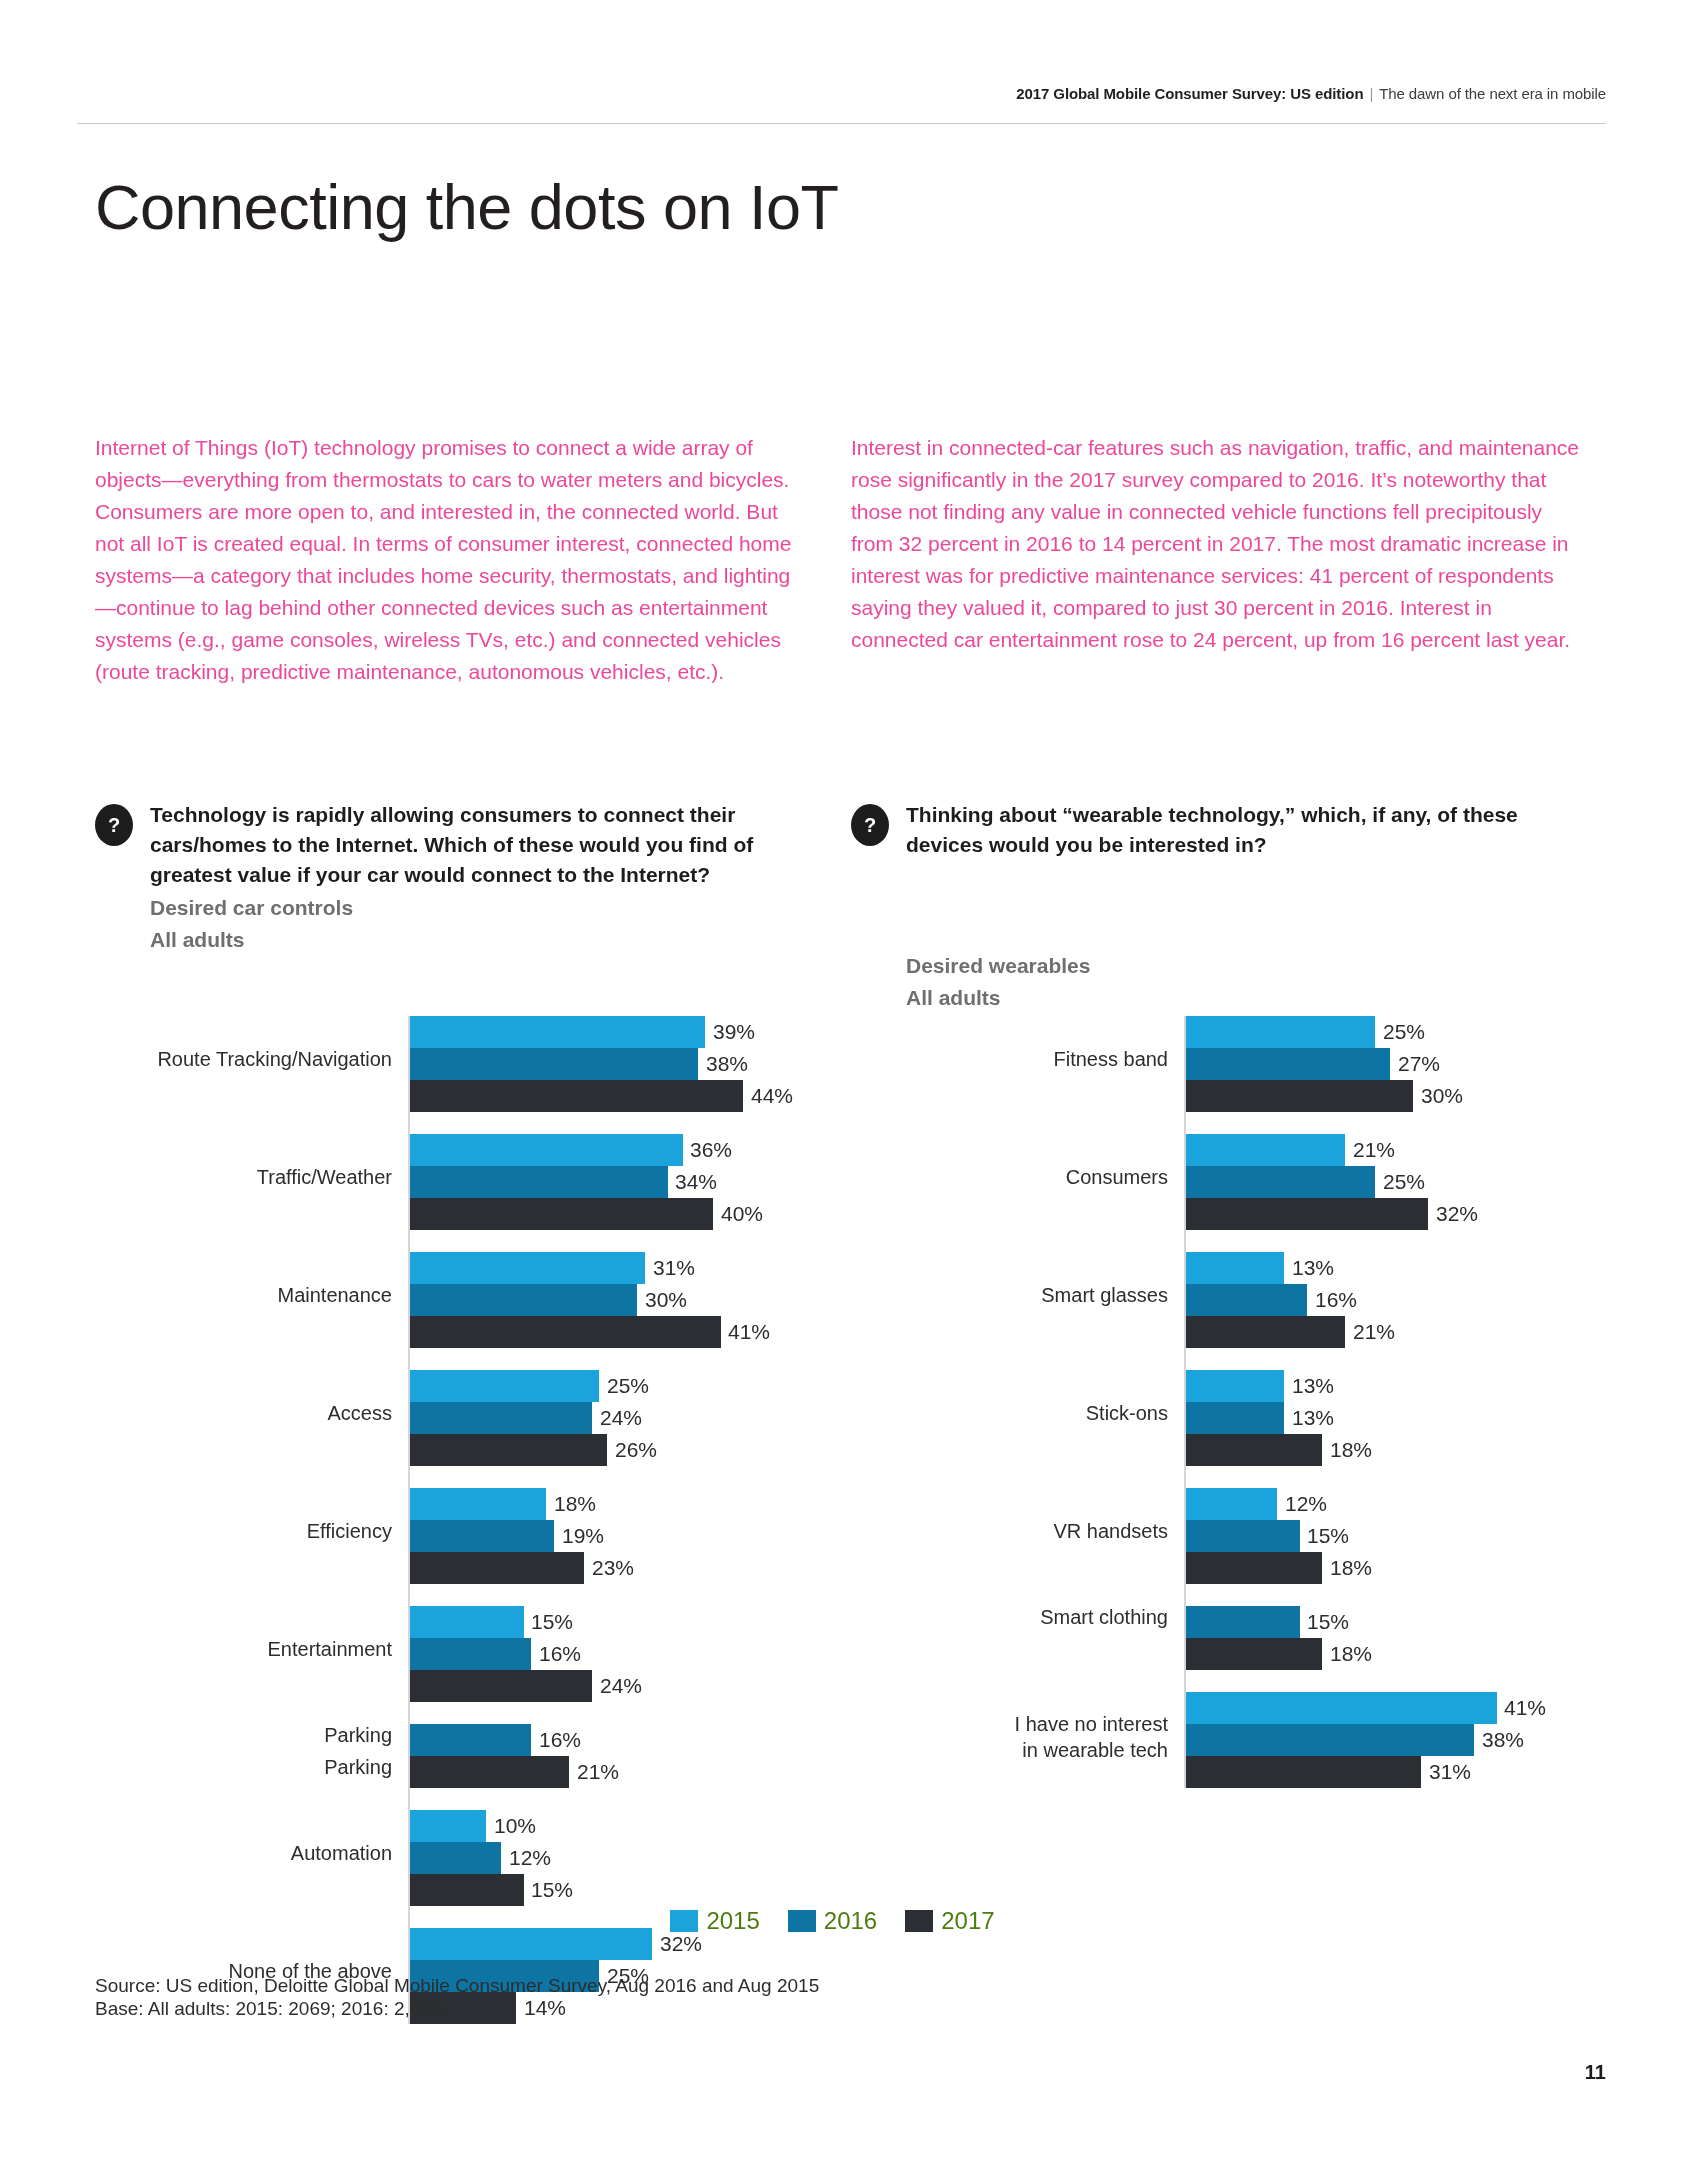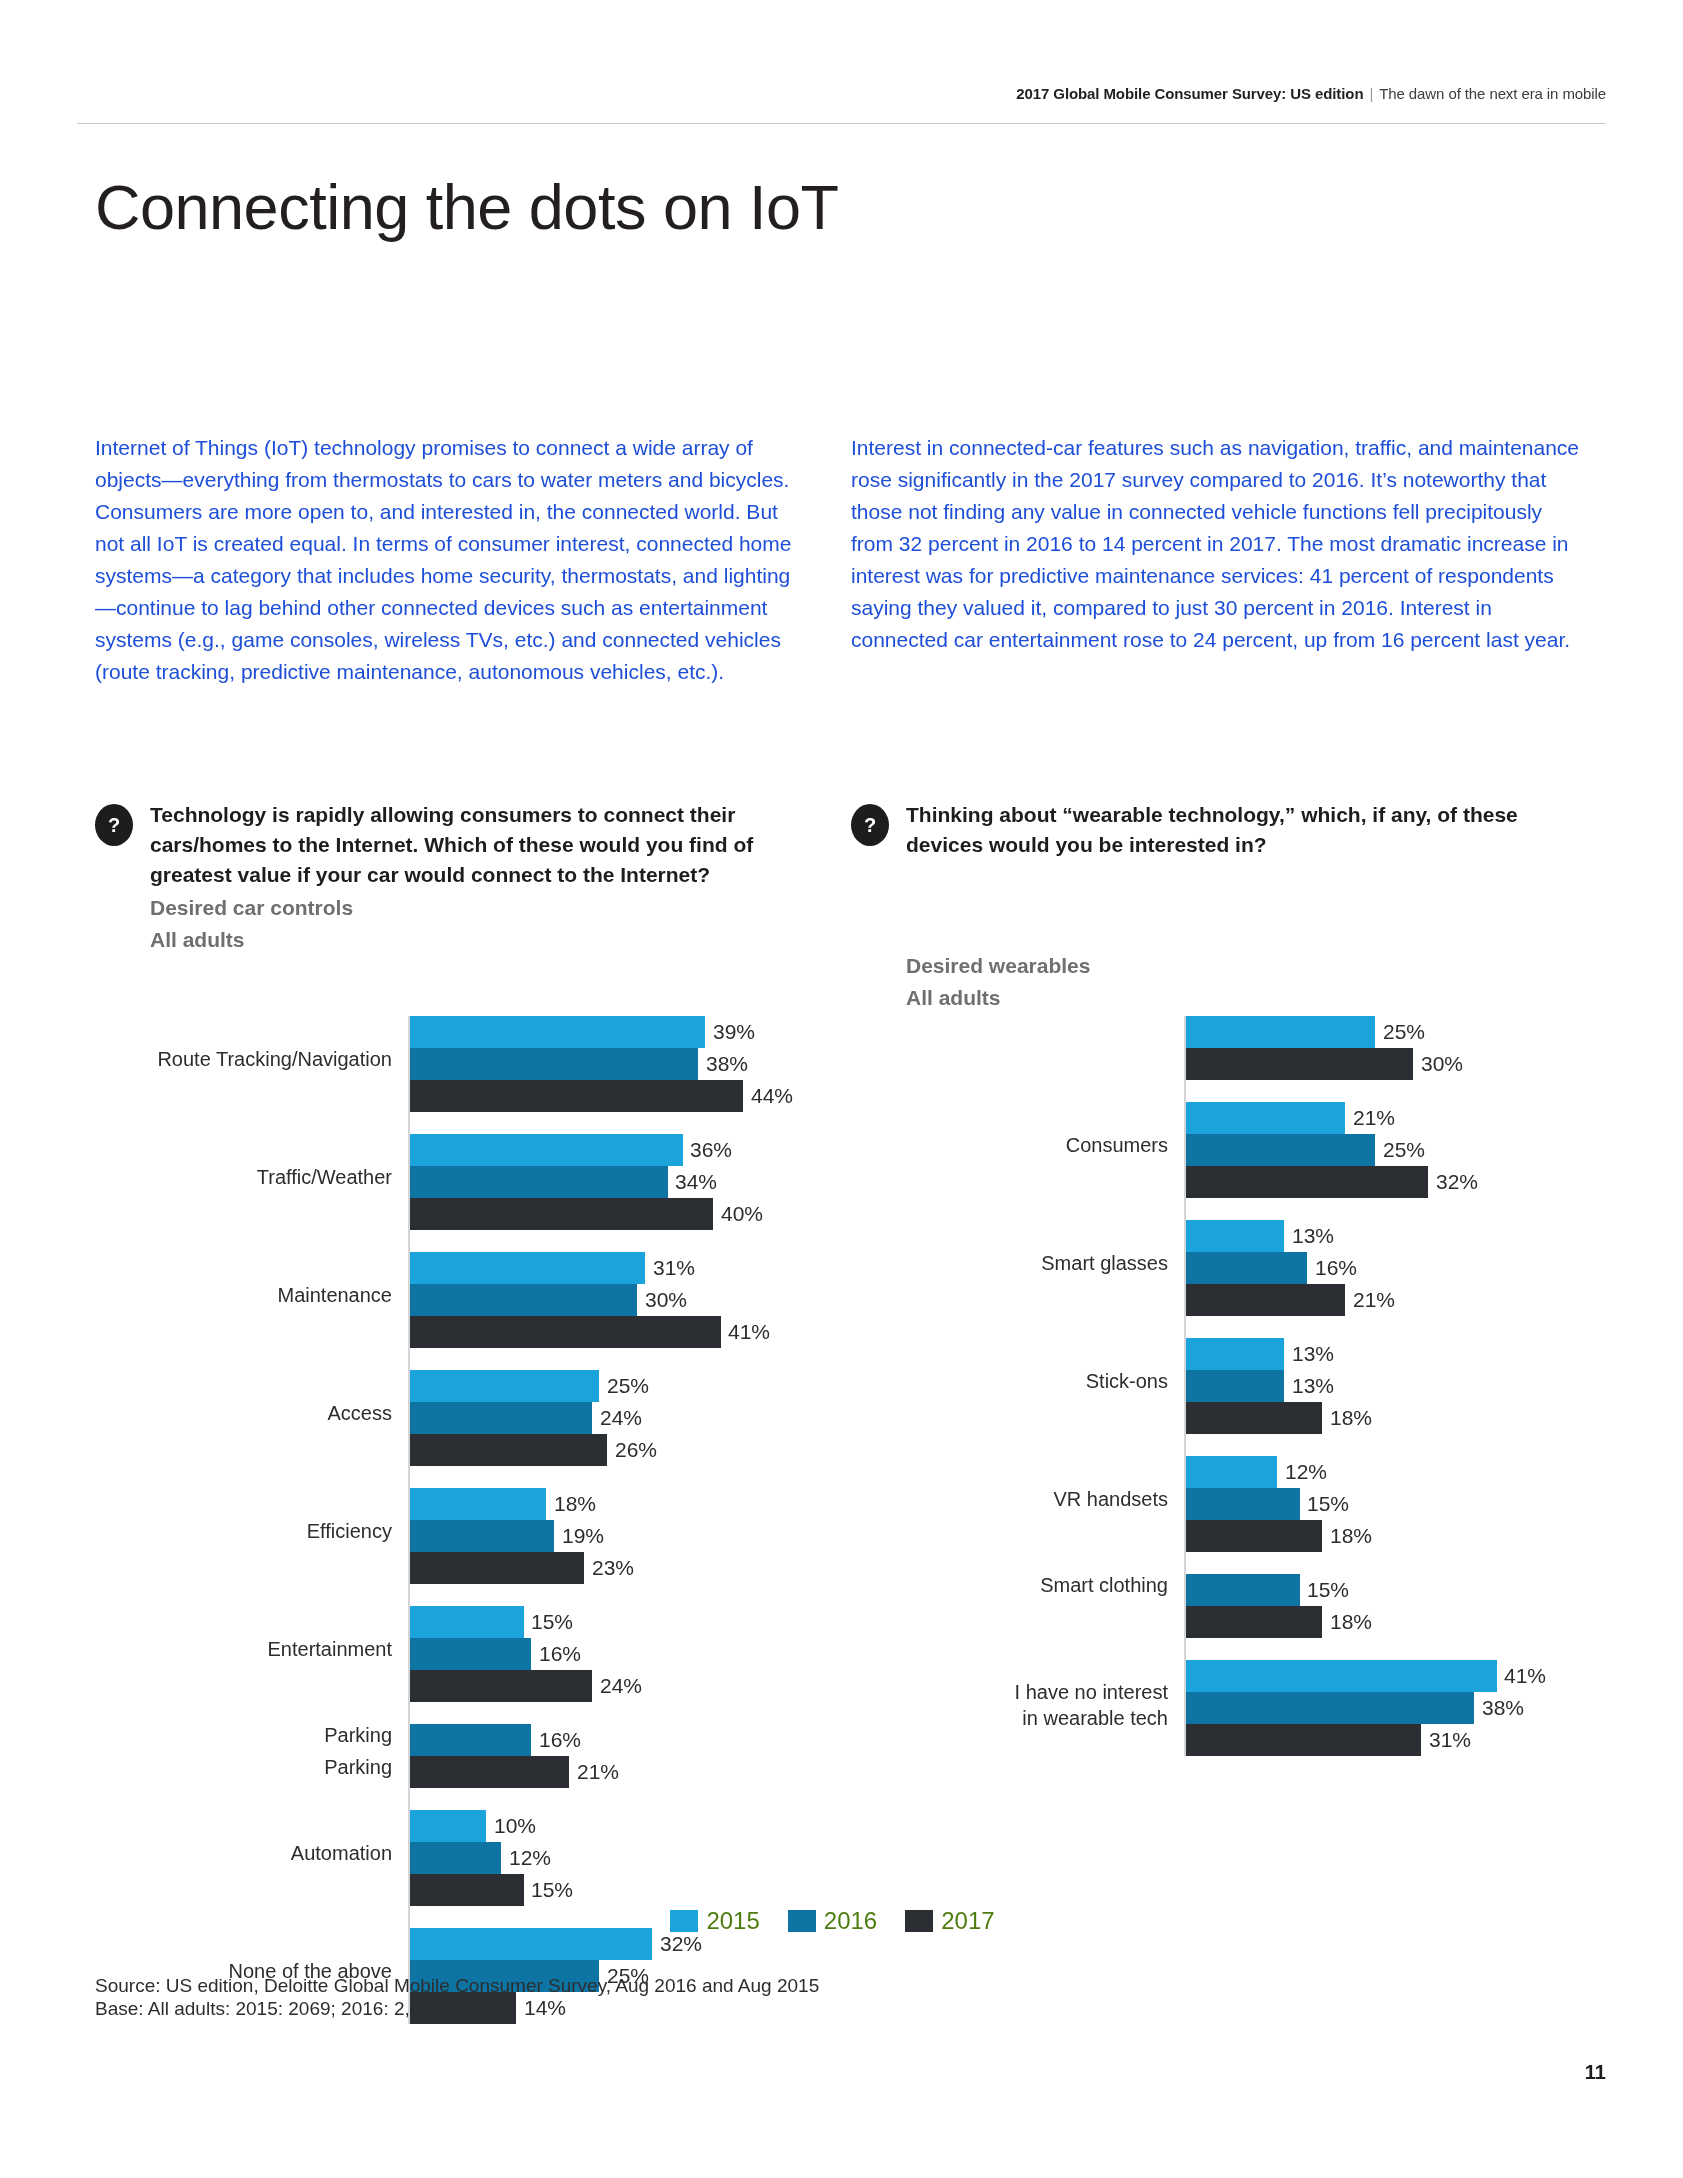--- a/index.html
+++ b/index.html
@@ -30,21 +30,21 @@
 
   
   .title{
     position:absolute;left:95px;top:171px;
     font-size:63px;font-weight:300;
     letter-spacing:-0.5px;color:#231f20;
     font-stretch:condensed;
   }
 
   
-  .col{position:absolute;top:432px;font-size:21px;line-height:32px;color:#1d4ed8;}
+  .col{position:absolute;top:432px;font-size:21px;line-height:32px;color:#ec4899;}
   .col-l{left:95px;width:703px;}
   .col-r{left:851px;width:733px;}
 
   
   .qblock{position:absolute;top:800px;}
   .qblock.left{left:95px;width:693px;}
   .qblock.right{left:851px;width:723px;}
   .qicon{
     position:absolute;left:0;top:4px;
     width:38px;height:42px;border-radius:50%;
@@ -289,20 +289,25 @@
       </div>
   </div>
 
   <div class="chart chart-r">
     <div class="axis"></div>
     <div class="grp" id="chart1">
         <div>
           <div class="row">
             <div class="bar c2015" style="width: 189px;"></div>
             <div class="val" style="left: 504px;">25%</div>
+          </div>
+          <div class="row">
+            <div class="lbl">Fitness band</div>
+            <div class="bar c2016" style="width: 204px;"></div>
+            <div class="val" style="left: 519px;">27%</div>
           </div>
           <div class="row">
             <div class="bar c2017" style="width: 227px;"></div>
             <div class="val" style="left: 542px;">30%</div>
           </div>
         </div>
         <div class="gap"></div>
         <div>
           <div class="row">
             <div class="bar c2015" style="width: 159px;"></div>

